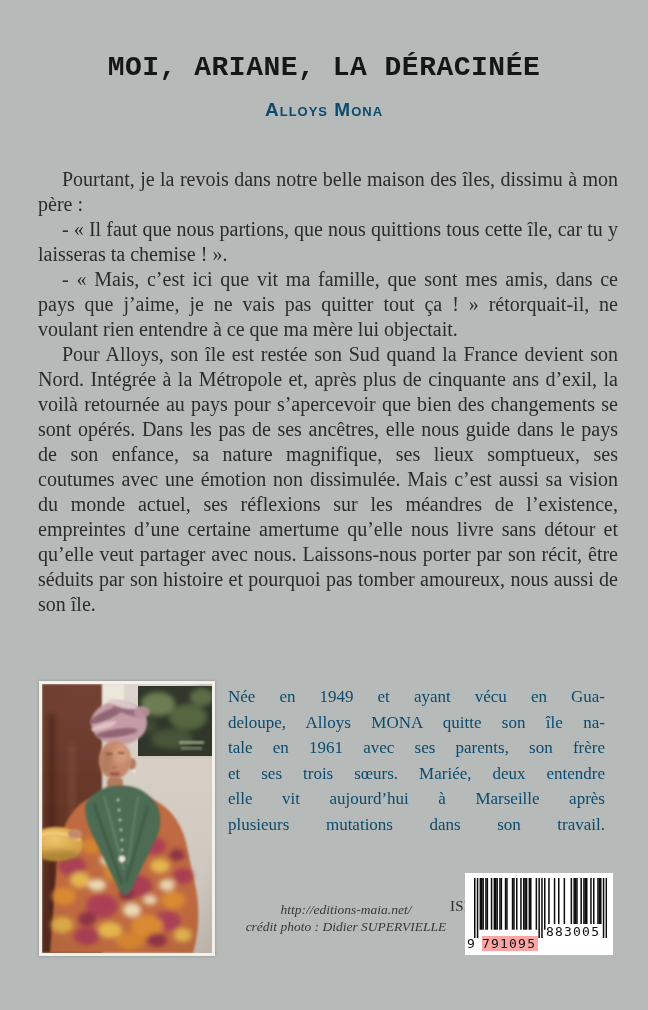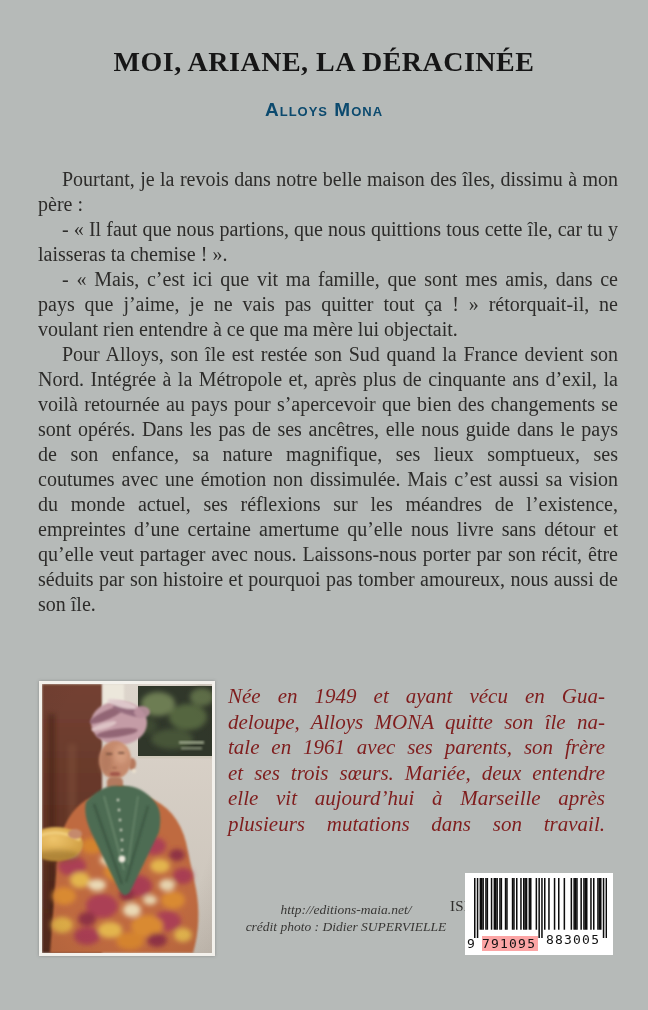--- a/index.html
+++ b/index.html
@@ -11,23 +11,23 @@
   .page{
     position:relative;
     width:648px;height:1010px;
     margin:0 auto;
     background:var(--bg);
     font-family:"Liberation Serif",serif;
     color:var(--ink);
     overflow:hidden;
   }
   .title{
-    position:absolute;top:46px;left:0;right:0;
+    position:absolute;top:52px;left:0;right:0;
     text-align:center;
-    font-family:Liberation Serif, serif;
+    font-family:Liberation Mono, monospace;
     font-weight:bold;font-size:28px;letter-spacing:.5px;
     color:var(--title-ink);
     margin:0;
   }
   .author{
     position:absolute;top:99px;left:0;right:0;
     text-align:center;
     font-family:"Liberation Sans",sans-serif;
     font-weight:bold;font-variant:small-caps;
     font-size:19px;letter-spacing:1px;
@@ -42,21 +42,21 @@
 
   .photo-frame{
     position:absolute;left:39px;top:681px;width:176px;height:275px;
     background:#f3f1ec;
     box-shadow:0 0 3px rgba(60,60,60,.35);
   }
   .photo-frame svg{position:absolute;left:3px;top:3px;display:block;}
 
   .bio{
     position:absolute;left:228px;top:684px;width:377px;
-    font-style:italic;font-size:21px;color:#7f1d1d;
+    font-size:17px;color:#0c4a6e;
   }
   .bio-line{
     line-height:25.6px;
     text-align:justify;
     text-align-last:justify;
   }
 
   .isbn{
     position:absolute;top:898px;right:36px;
     font-size:15px;letter-spacing:.3px;white-space:nowrap;
@@ -68,21 +68,21 @@
     background:#ffffff;
   }
   .barcode-box svg{position:absolute;left:9px;top:5px;}
   .barcode-digits{
     position:absolute;left:0;top:0;width:100%;height:100%;
     font-family:"DejaVu Sans Mono",monospace;
     font-size:13px;color:#111;
   }
   .bc-9{position:absolute;left:2px;bottom:4px;}
   .bc-g1{position:absolute;left:17px;bottom:4px;width:56px;letter-spacing:1.2px;background:#fca5a5;}
-  .bc-g2{position:absolute;left:81px;bottom:8px;width:56px;letter-spacing:1.2px;background:#fff;}
+  .bc-g2{position:absolute;left:81px;bottom:16px;width:56px;letter-spacing:1.2px;background:#fff;}
 
   .credits{
     position:absolute;left:232px;top:901px;width:228px;
     text-align:center;font-style:italic;
     font-size:13.5px;line-height:17px;color:#383735;
   }
 </style>
 </head>
 <body>
 

